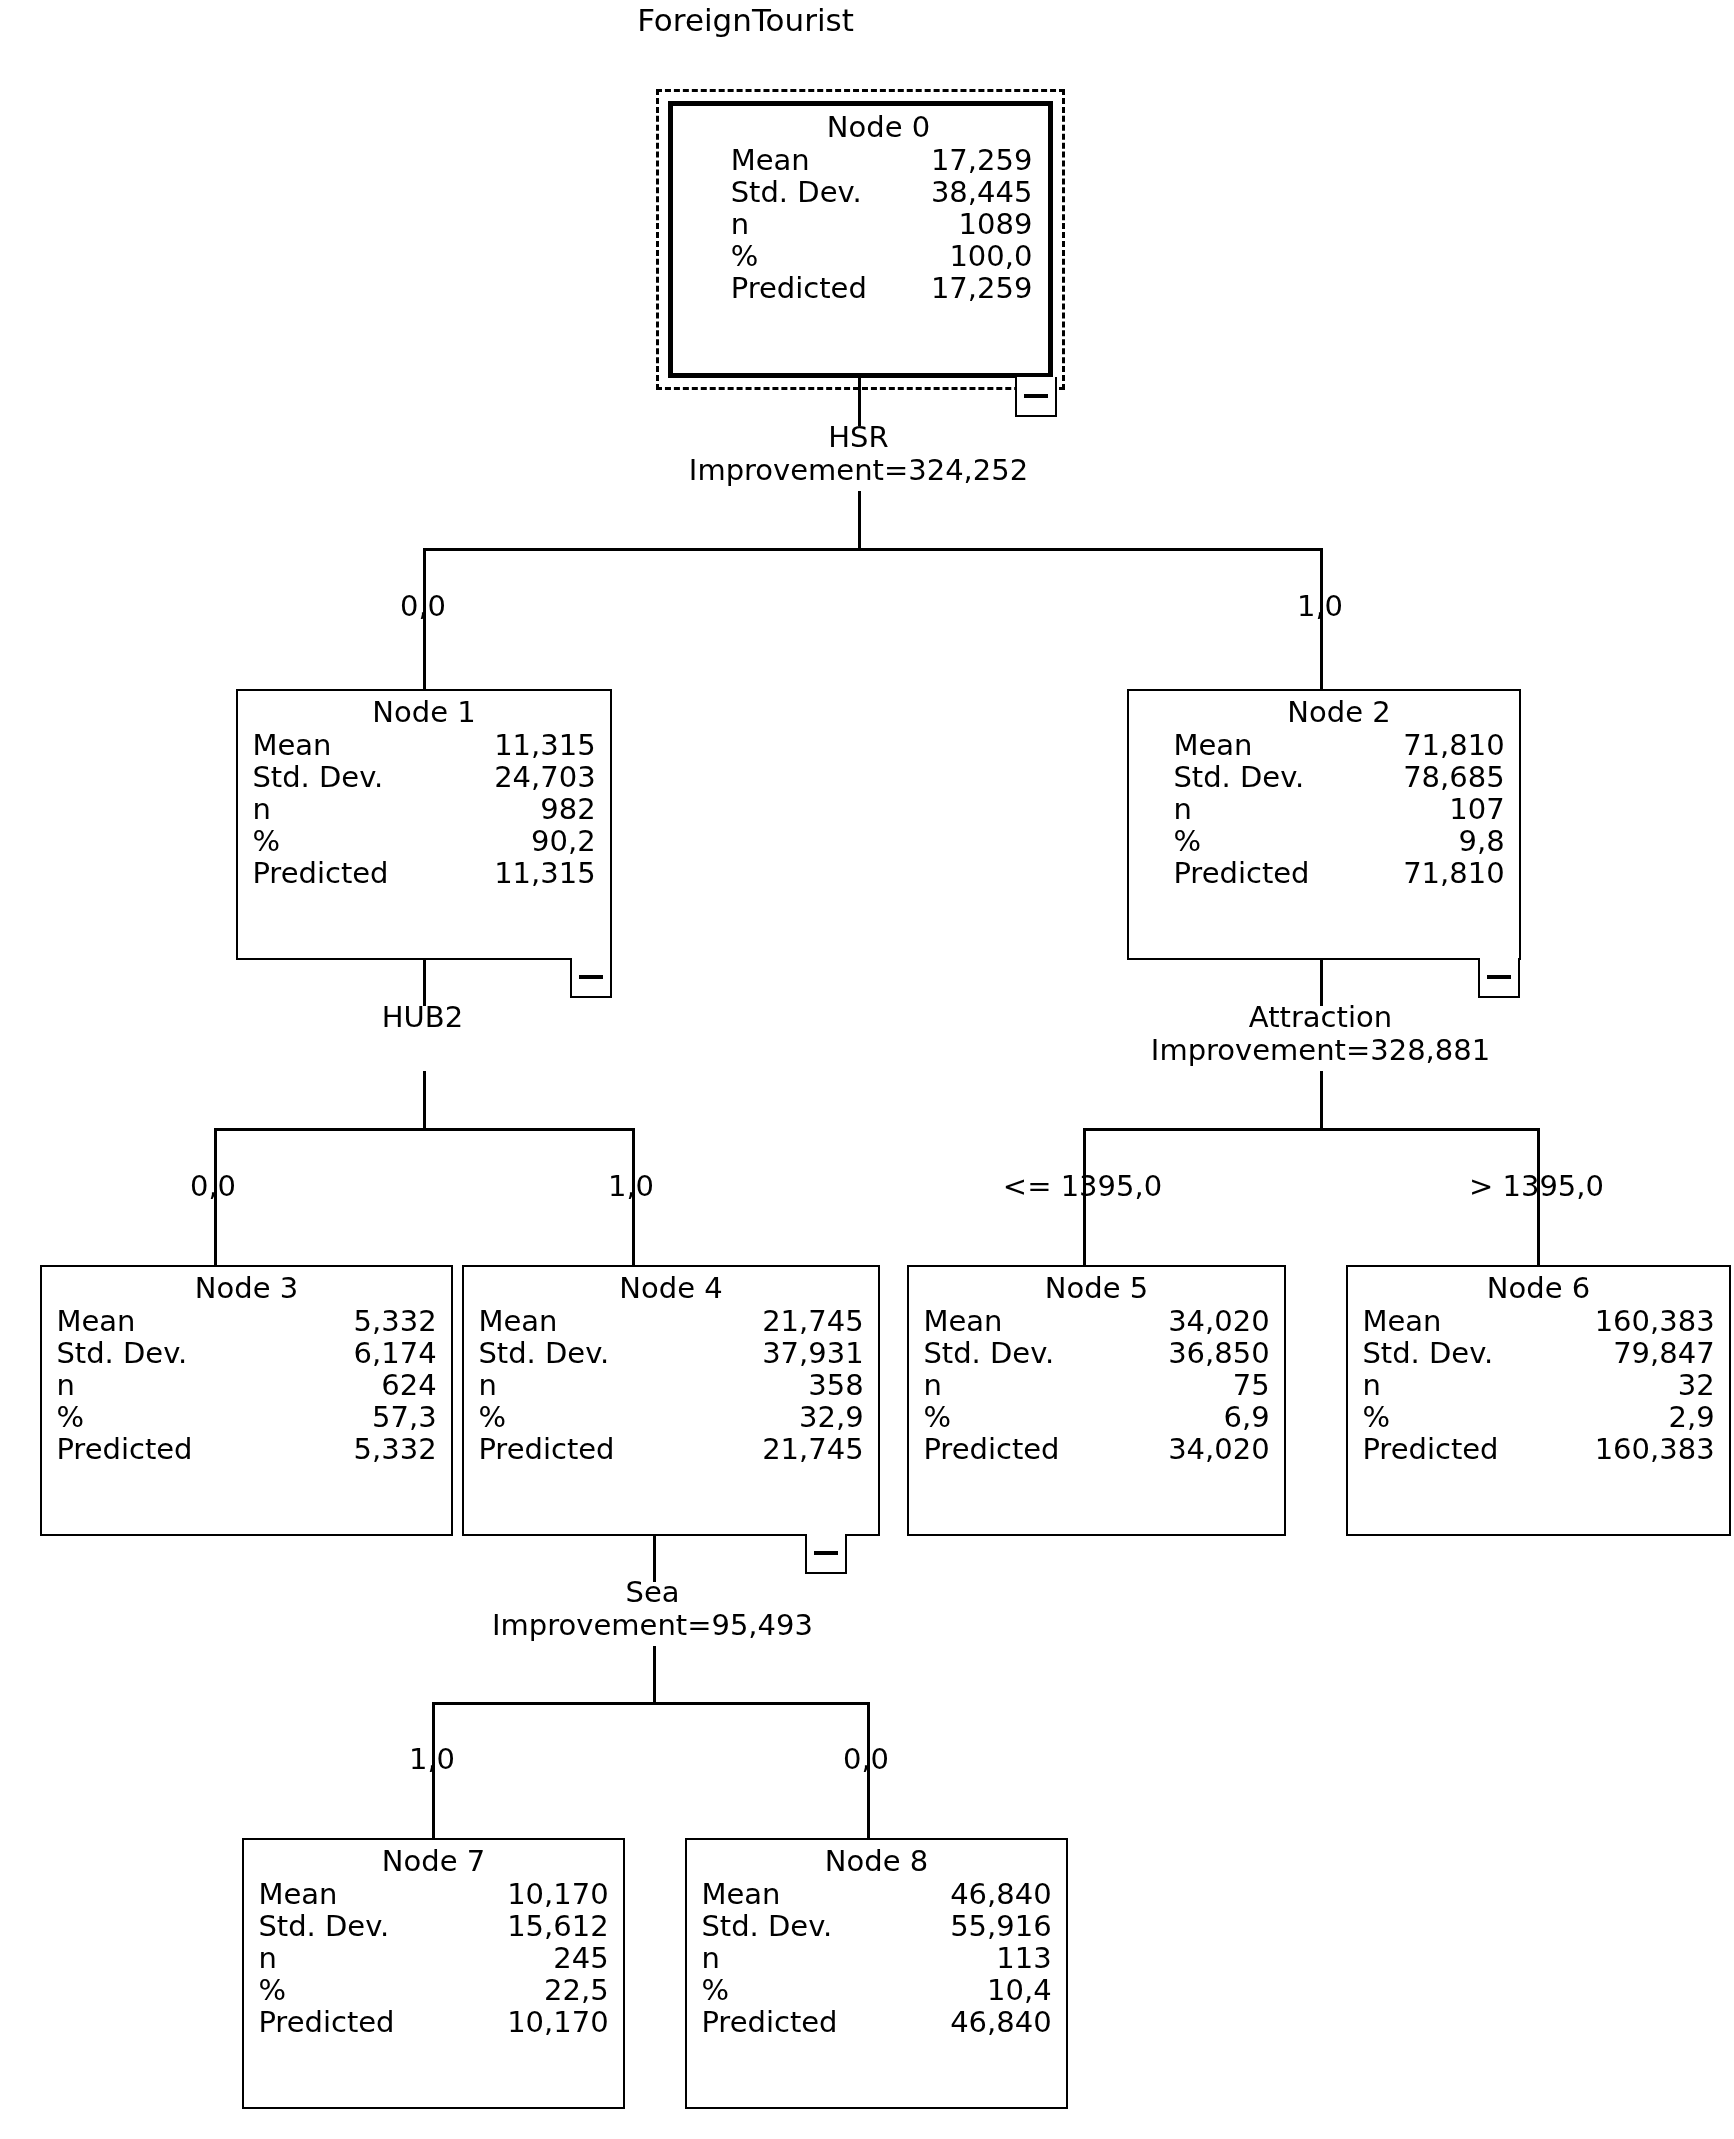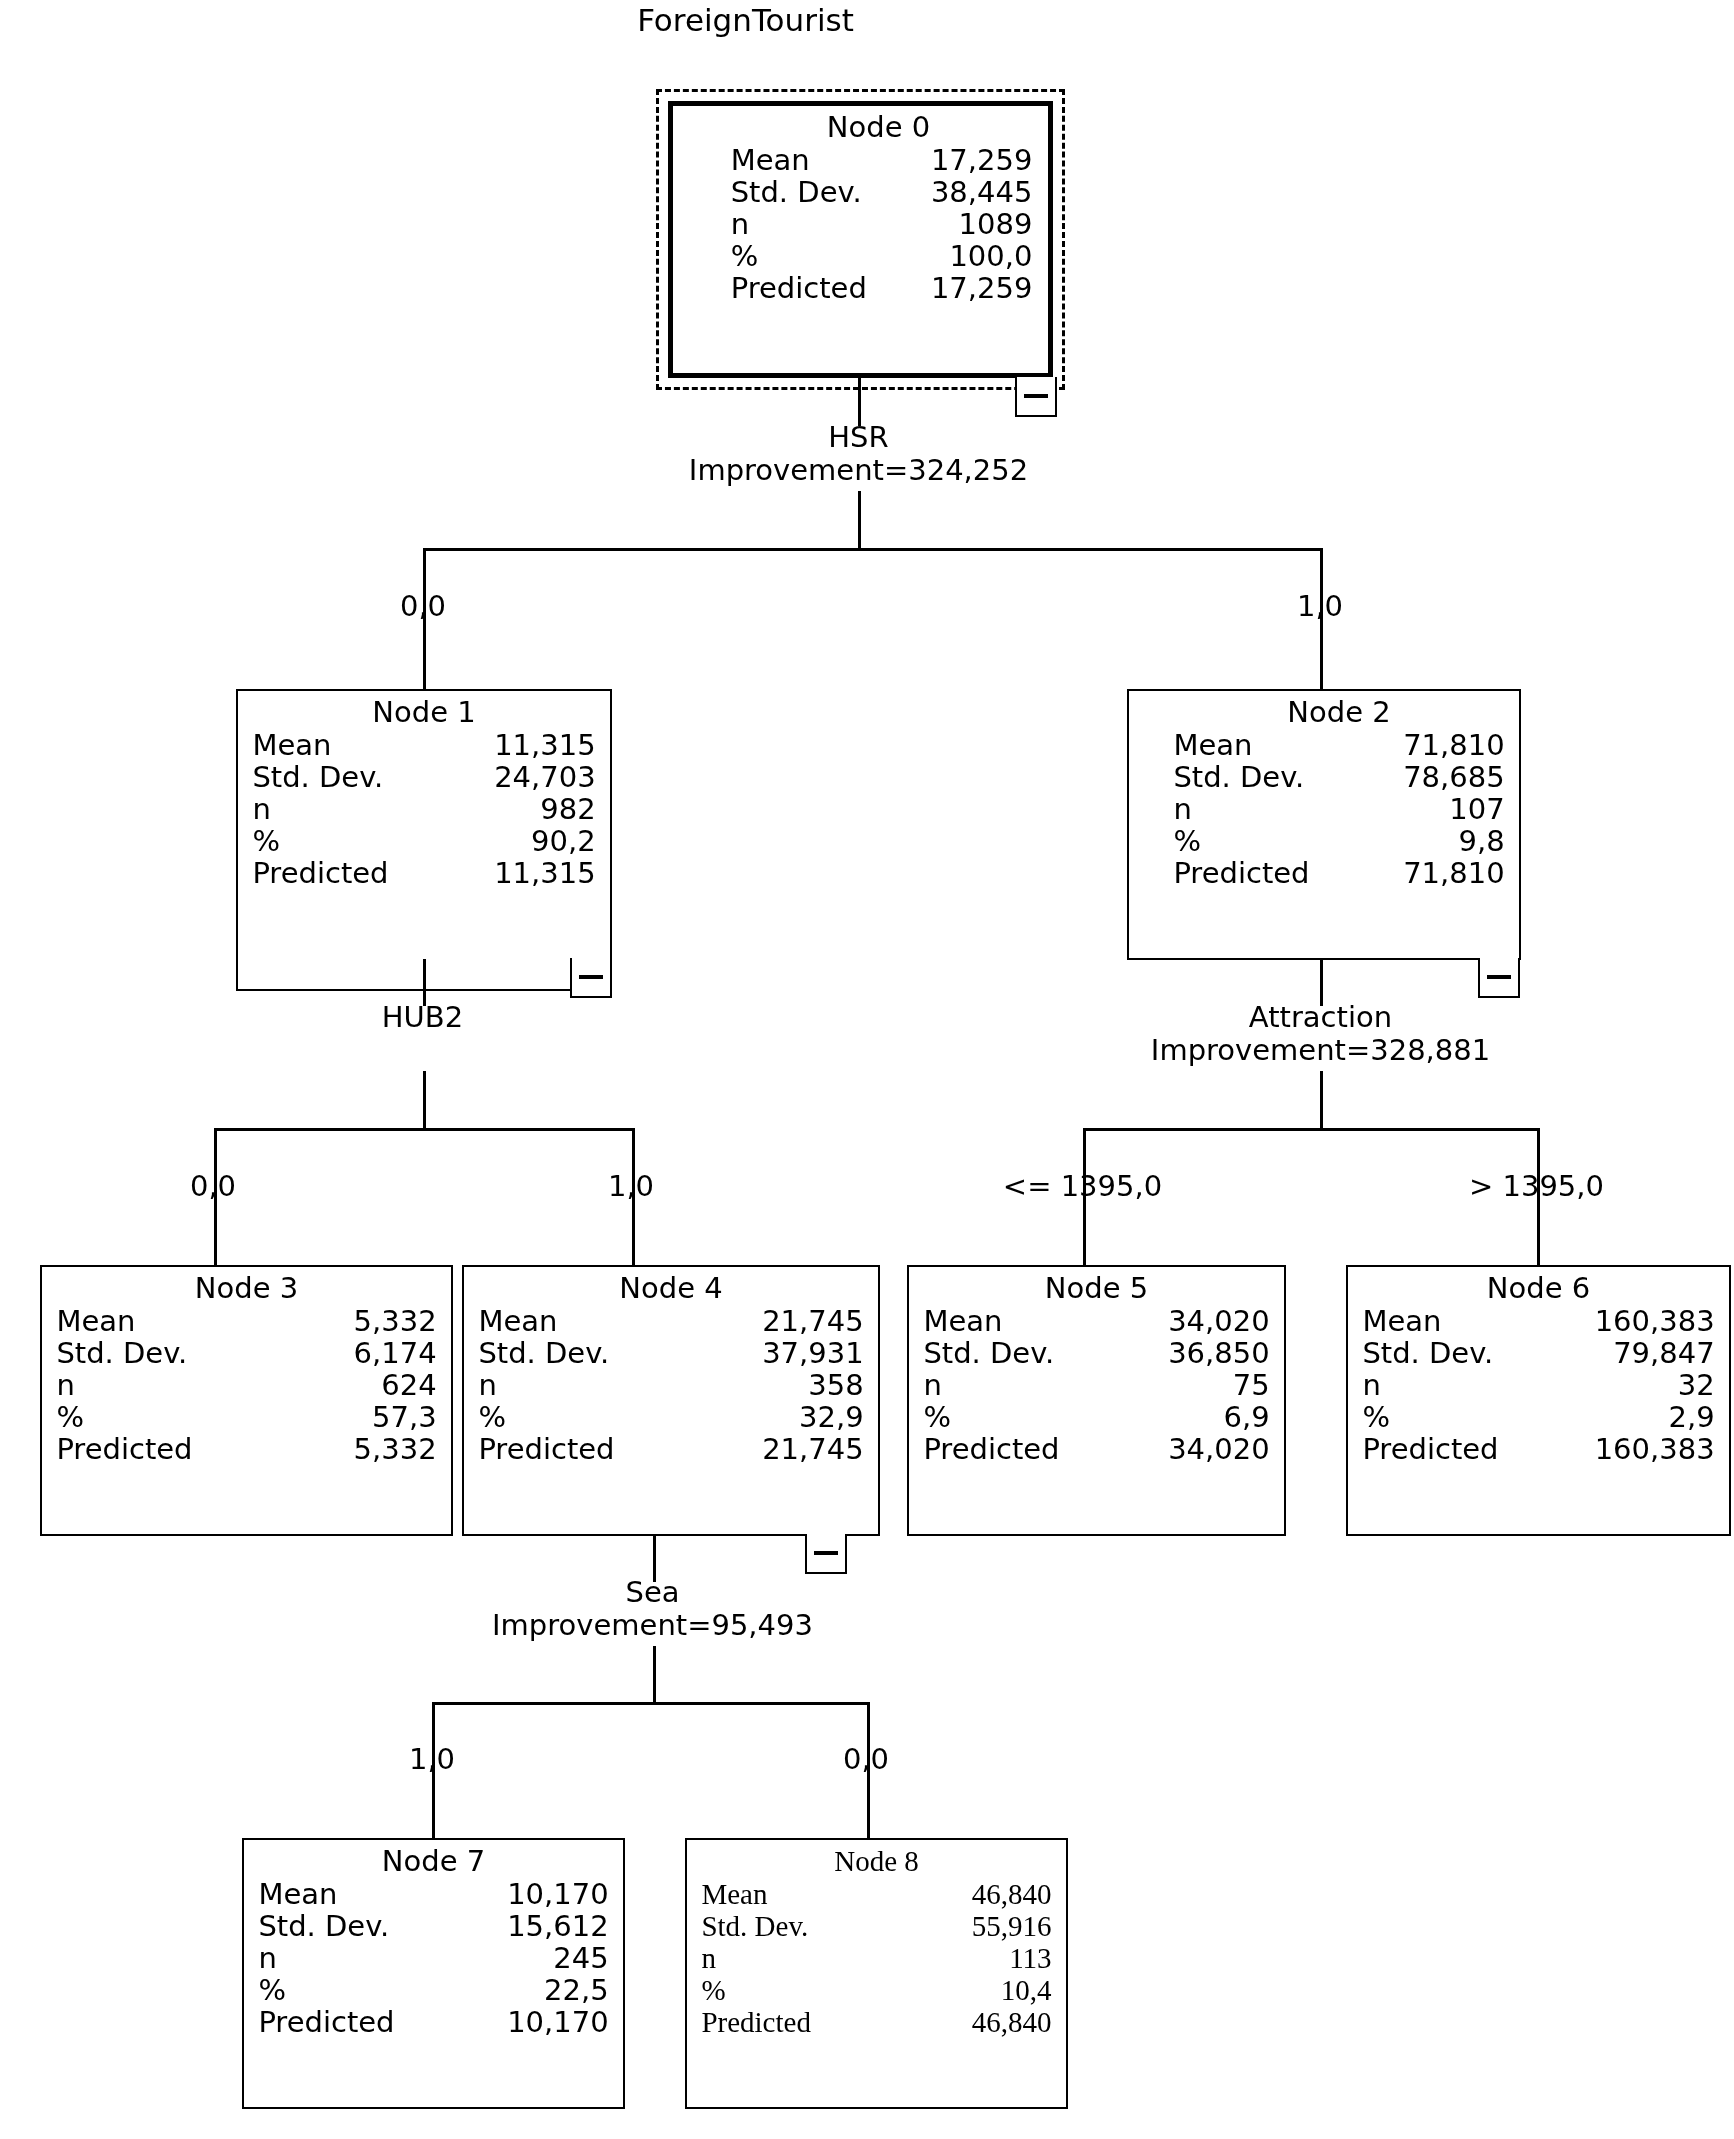--- a/index.html
+++ b/index.html
@@ -165,21 +165,21 @@
     <div>Improvement=324,252</div>
   </div>
   <div class="vline" style="left:858px; top:491px; height:59px;"></div>
 
   <div class="hline" style="left:423px; top:548px; width:900px;"></div>
   <div class="vline" style="left:423px; top:548px; height:141px;"></div>
   <div class="vline" style="left:1320px; top:548px; height:141px;"></div>
   <div class="branch-label" style="left:333px; top:592px; width:180px;">0,0</div>
   <div class="branch-label" style="left:1230px; top:592px; width:180px;">1,0</div>
 
-  <div class="node" style="left:236px; top:689px; width:376px; height:302px;">
+  <div class="node" style="left:236px; top:689px; width:376px; height:271px;">
     <div class="node-title">Node 1</div>
     <table class="stats">
       <tbody>
           <tr>
         <td class="k">Mean</td>
         <td class="v">11,315</td>
       </tr>
       <tr>
         <td class="k">Std. Dev.</td>
         <td class="v">24,703</td>
@@ -399,21 +399,21 @@
         <td class="v">22,5</td>
       </tr>
       <tr>
         <td class="k">Predicted</td>
         <td class="v">10,170</td>
       </tr>
     </tbody>
       </table>
   </div>
 
-  <div class="node" style="left:685px; top:1838px; width:383px; height:271px;font-family:Liberation Serif, serif;">
+  <div class="node" style="left:685px; top:1838px; width:383px; height:271px;">
     <div class="node-title">Node 8</div>
     <table class="stats">
       <tbody>
           <tr>
         <td class="k">Mean</td>
         <td class="v">46,840</td>
       </tr>
       <tr>
         <td class="k">Std. Dev.</td>
         <td class="v">55,916</td>

